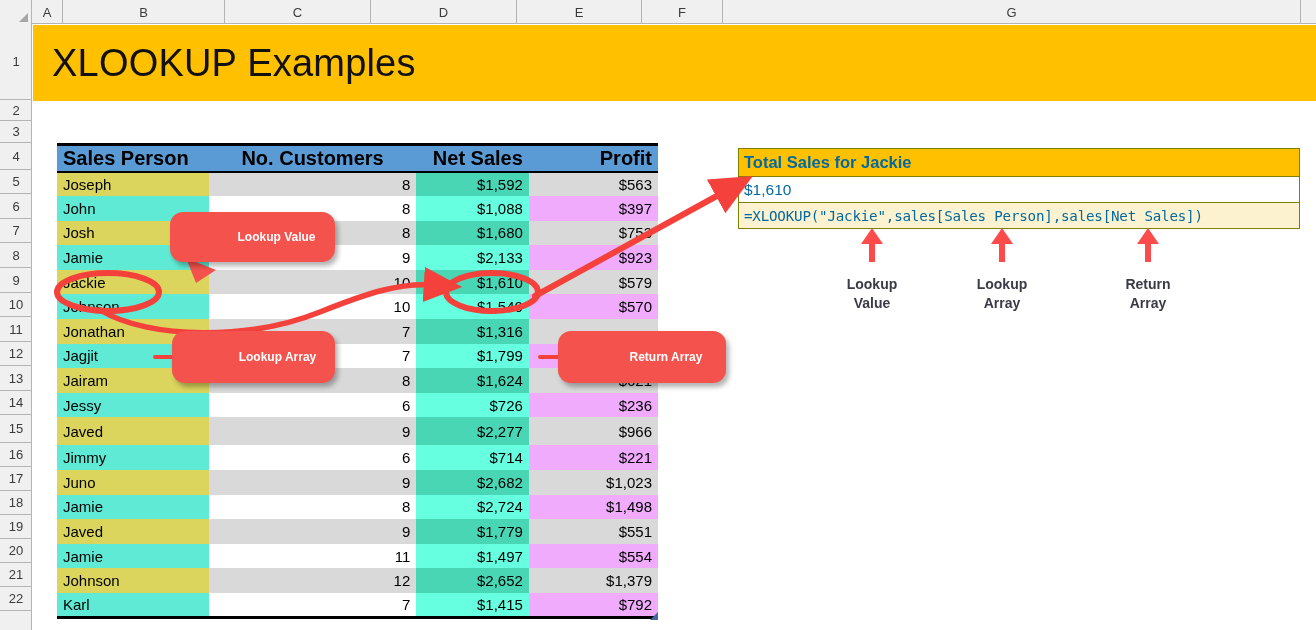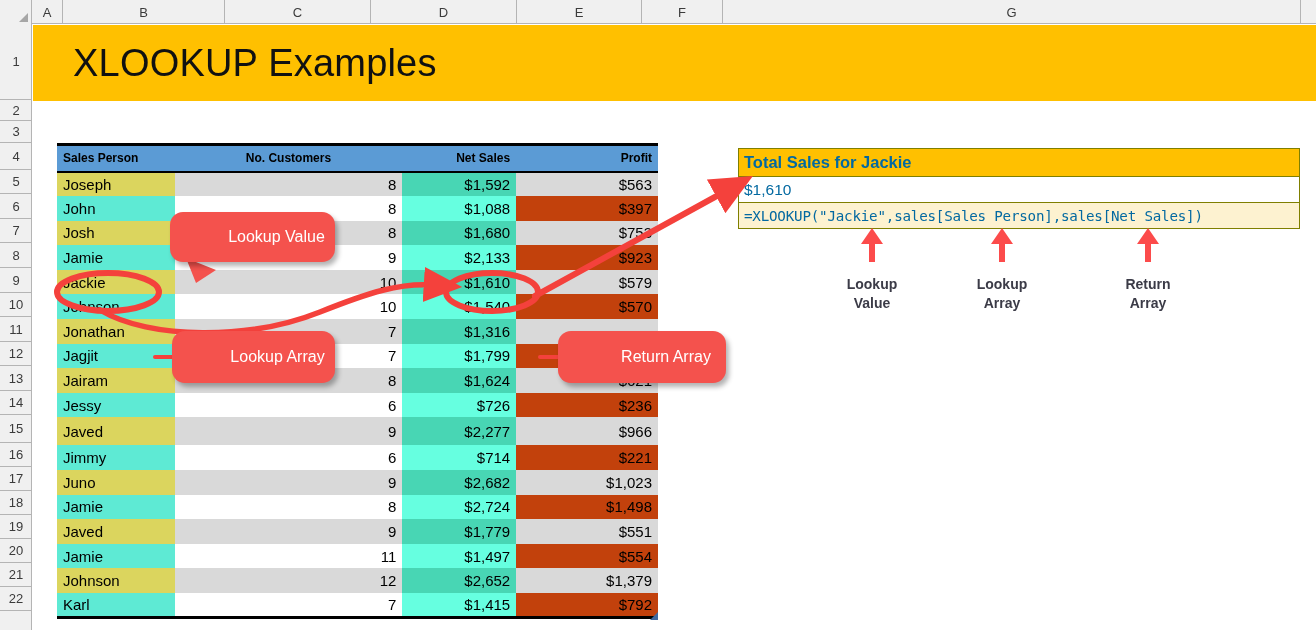--- a/index.html
+++ b/index.html
@@ -54,21 +54,21 @@
   
   .title-banner {
     position: absolute;
     left: 33px; top: 25px;
     width: 1283px; height: 76px;
     background: #ffc000;
     display: flex; align-items: center;
   }
   .title-text {
     font-size: 38px; font-weight: 400; color: #111111;
-    padding-left: 40px; letter-spacing: 0.2px;
+    padding-left: 19px; letter-spacing: 0.2px;
   }
 
   
   .data-table {
     position: absolute;
     left: 57px; top: 143px;
     width: 601px;
     border-top: 3px solid #000000;
     border-bottom: 3px solid #000000;
     border-collapse: collapse;
@@ -78,41 +78,41 @@
     padding: 0 6px;
     font-size: 15px;
     color: #000000;
     white-space: nowrap;
     border: none;
   }
   .data-table thead th {
     background: #5b9bd5;
     font-weight: bold;
     height: 27px;
-    font-size: 12px;
+    font-size: 20px;
     border-bottom: 2px solid #000000;
   }
   .th-name  { text-align: left;  width: 97px; }
   .th-cust  { text-align: center; width: 188px; }
   .th-net   { text-align: right; width: 94px; }
   .th-prof  { text-align: right; width: 117px; }
 
   .c-name { text-align: left;  width: 97px; }
   .c-cust { text-align: right; width: 188px; }
   .c-net  { text-align: right; width: 94px; }
   .c-prof { text-align: right; width: 117px; }
 
   tr.band-a .c-name { background: #dbd55e; }
   tr.band-b .c-name { background: #5eead4; margin-left: 41px; }
   tr.band-a .c-cust { background: #d9d9d9; }
   tr.band-b .c-cust { background: #ffffff; }
   tr.band-a .c-net  { background: #48d6b4; }
   tr.band-b .c-net  { background: #66ffe0; }
   tr.band-a .c-prof { background: #d9d9d9; }
-  tr.band-b .c-prof { background: #c2410c; }
+  tr.band-b .c-prof { background: #f0abfc; }
 
   .table-handle {
     position: absolute;
     left: 650px; top: 612px;
     width: 8px; height: 8px;
     overflow: hidden;
   }
   .table-handle i {
     display: block; width: 0; height: 0;
     border-left: 8px solid transparent;
@@ -172,22 +172,22 @@
     line-height: 19px;
     width: 120px;
   }
 
   
   .bubble {
     position: absolute;
     background: #f4524d;
     border-radius: 13px;
     color: #ffffff;
-    font-weight: normal;
-    font-size: 16px;
+    font-weight: bold;
+    font-size: 12px;
     display: flex; align-items: center; justify-content: center;
     box-shadow: 3px 4px 5px rgba(0,0,0,0.30);
     padding-left: 48px;
   }
 
   svg.overlay {
     position: absolute; left: 0; top: 0;
     width: 1316px; height: 630px;
     pointer-events: none;
   }

